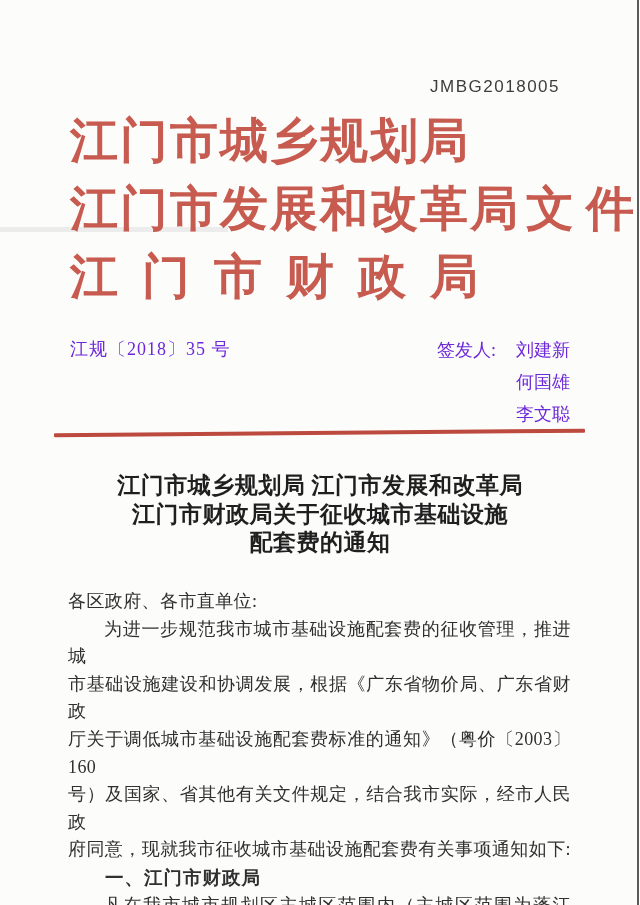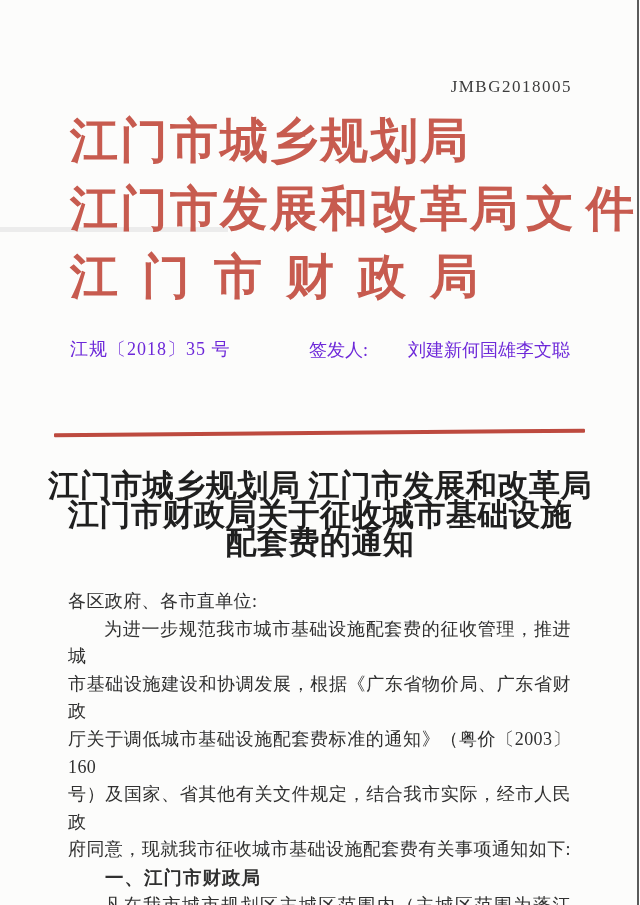--- a/index.html
+++ b/index.html
@@ -20,22 +20,22 @@
     position: absolute; top: 0; bottom: 0; right: 1px; width: 2px;
     background: var(--scan_edge, #3e3e3e);
     opacity: .85;
   }
   .scan-streak {
     position: absolute; left: 0; top: 227px; width: 228px; height: 5px;
     background: #ececec;
   }
   
   .doc-code {
-    position: absolute; top: 77px; right: 68px;
-    font-family: Liberation Serif, serif;
+    position: absolute; top: 77px; right: 80px;
+    font-family: Liberation Sans, sans-serif;
     font-size: 17px; letter-spacing: 1.5px;
     color: #3d3d3d;
   }
   
   .letterhead {
     position: absolute; top: 107px; left: 70px; right: 40px;
     color: var(--red_text, #c75b4f);
     font-weight: 700;
     font-size: 48px; line-height: 68px;
     letter-spacing: 2px;
@@ -45,33 +45,33 @@
   .lh-suffix { letter-spacing: 12px; }
   .lh-spread { letter-spacing: 24px; }
   
   .meta-row {
     position: absolute; top: 334px; left: 70px; right: 70px;
     display: flex; justify-content: space-between; align-items: flex-start;
     color: #6d28d9; font-size: 18px;
   }
   .doc-number { letter-spacing: 1px; line-height: 30px; }
   .signer-block { display: flex; gap: 20px; line-height: 32px; }
-  .signer-names { display: flex; flex-direction: row; margin-left: 20px; }
+  .signer-names { display: flex; flex-direction: column; }
   
   .red-rule {
     position: absolute; top: 431px; left: 54px; width: 531px; height: 4px;
     background: var(--red_rule, #bd4a3f);
     transform: rotate(-0.5deg);
     border-radius: 1px;
   }
   
   .doc-title {
     position: absolute; top: 472px; left: 30px; right: 30px;
     text-align: center;
-    font-size: 31px; font-weight: 700;
+    font-size: 23px; font-weight: 700;
     line-height: 28.5px;
     color: #1f1f1f;
     letter-spacing: 0.5px;
   }
   
   .body-text {
     position: absolute; top: 588px; left: 68px; width: 503px;
     font-size: 18px; line-height: 27.6px;
     color: var(--body_ink, #303030);
     letter-spacing: 0.4px;

